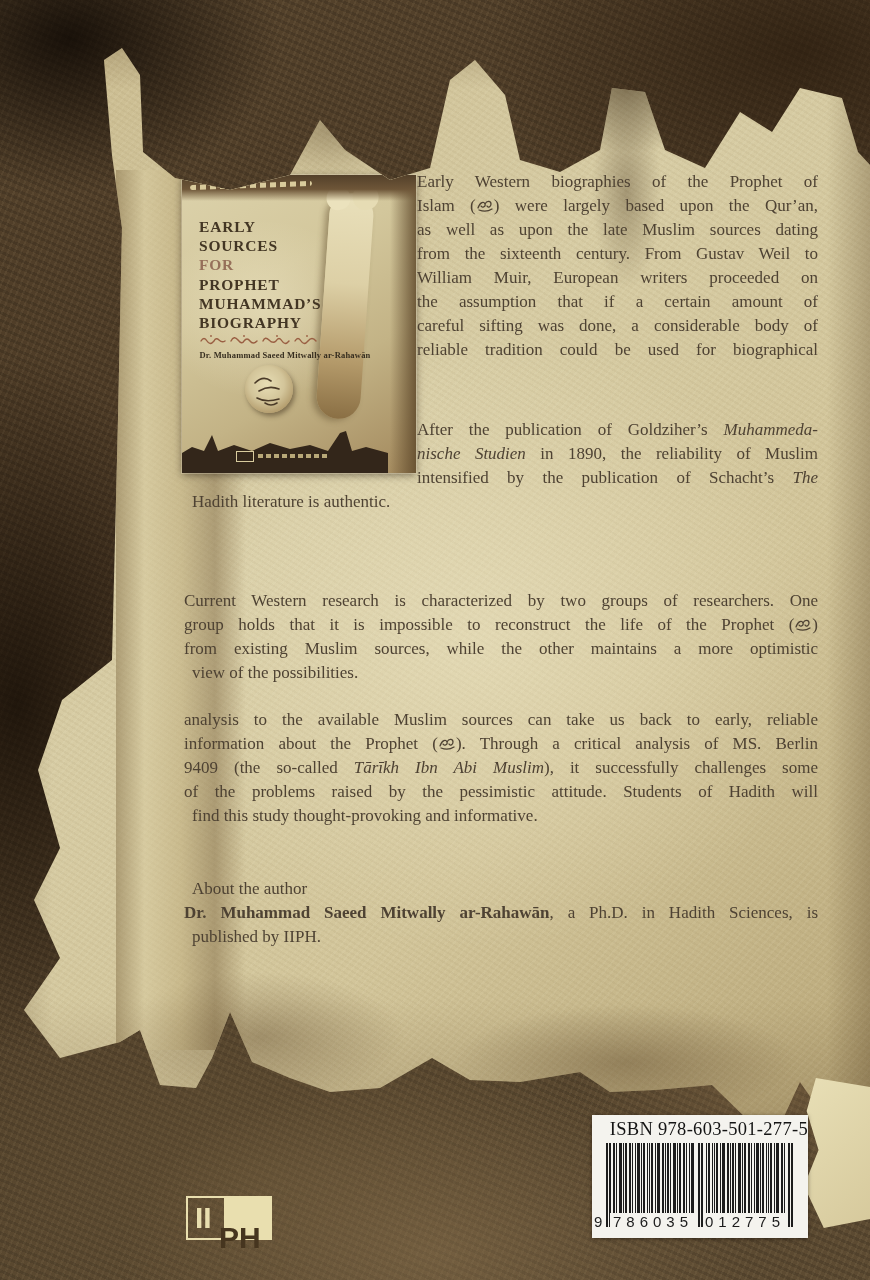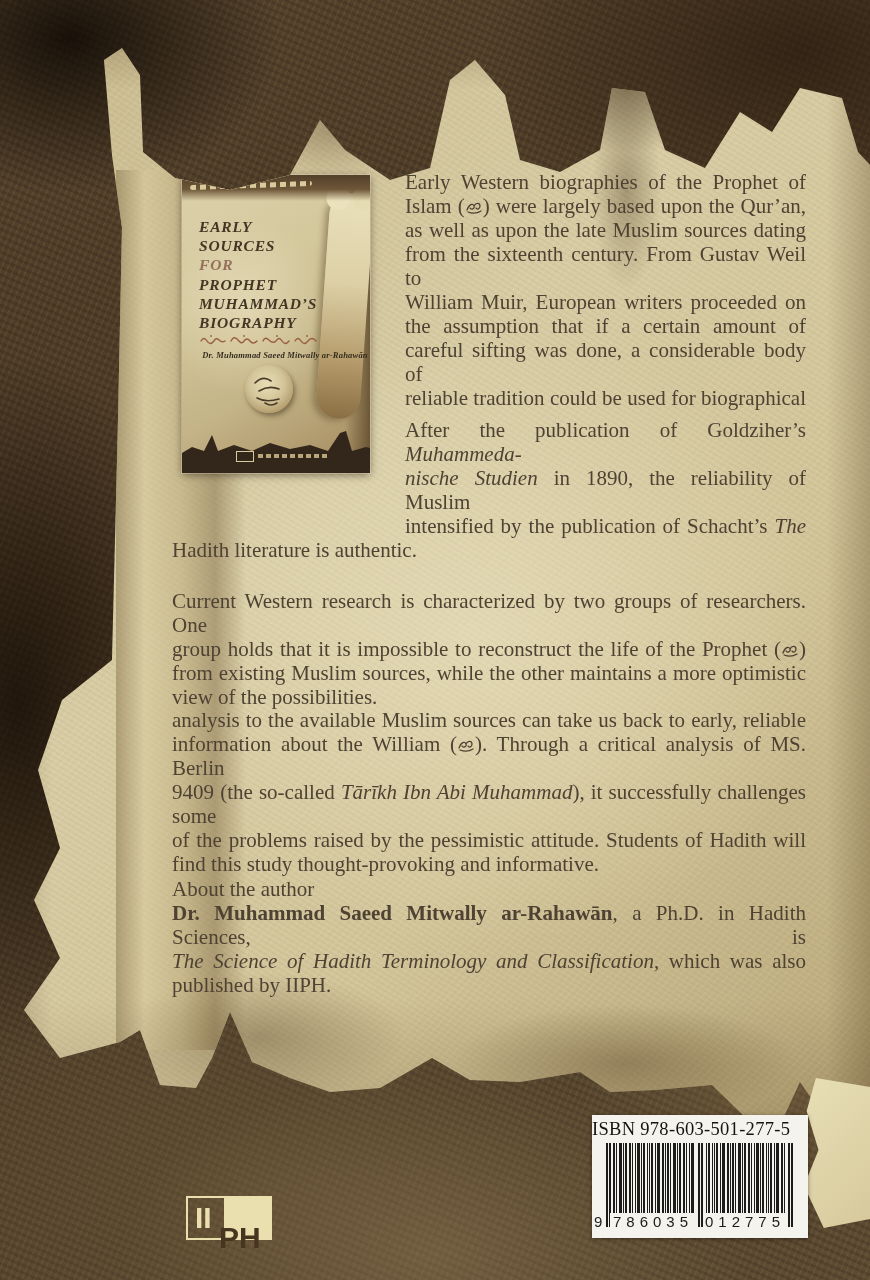--- a/index.html
+++ b/index.html
@@ -41,25 +41,25 @@
       12.87% 51.56%,13.56% 32.81%);}
   .roll-shade{position:absolute;left:116px;top:170px;width:130px;height:880px;z-index:2;
     background:linear-gradient(to right, rgba(140,120,80,.55) 0%, rgba(216,203,159,.5) 22%,
       rgba(187,168,119,.45) 50%, rgba(130,108,70,.5) 76%, rgba(130,108,70,0) 100%);}
   .edge-shade{position:absolute;inset:0;z-index:3;pointer-events:none;background:
     linear-gradient(to bottom, rgba(86,64,34,.42), rgba(0,0,0,0) 7%),
     linear-gradient(to top, rgba(86,64,34,.45), rgba(0,0,0,0) 22%),
     linear-gradient(to right, rgba(86,64,34,.28), rgba(0,0,0,0) 6%),
     linear-gradient(to left, rgba(86,64,34,.30), rgba(0,0,0,0) 5%);}
   
-  .cover{position:absolute;left:182px;top:175px;width:188px;height:298px;z-index:4;
+  .cover{position:absolute;left:182px;top:175px;width:234px;height:298px;z-index:4;
     background:
       radial-gradient(ellipse 60% 40% at 35% 45%, rgba(250,244,216,.4), rgba(0,0,0,0) 75%),
       linear-gradient(150deg,#dcd2ab 0%,#d3c79c 35%,#c3b386 65%,#a2885c 100%);
-    outline:1px solid rgba(240,230,200,.35); box-shadow:0 2px 8px rgba(30,20,10,.5);overflow:hidden;font-style:italic;}
+    outline:1px solid rgba(240,230,200,.35); box-shadow:0 2px 8px rgba(30,20,10,.5);overflow:hidden;}
   .cov-right{position:absolute;right:0;top:0;width:26px;height:100%;
     background:linear-gradient(to right, rgba(107,83,52,0), rgba(96,74,44,.85));}
   .cov-bone{position:absolute;left:141px;top:18px;width:44px;height:226px;border-radius:22px;
     transform:rotate(4deg);
     background:linear-gradient(to bottom,#e9e0bb 0%,#ddd0a6 40%,#b49a6a 75%,#8a6f44 100%);
     box-shadow:-4px 2px 6px rgba(90,70,40,.45);}
   .cov-bone::before{content:"";position:absolute;left:-4px;top:-6px;width:24px;height:24px;
     border-radius:50%;background:#ebe2bd;}
   .cov-bone::after{content:"";position:absolute;right:-4px;top:-10px;width:26px;height:26px;
     border-radius:50%;background:#e6dcb4;}
@@ -79,36 +79,36 @@
     box-shadow:2px 3px 5px rgba(60,44,24,.5);}
   .cov-band{position:absolute;left:0;top:252px;width:206px;height:46px;background:#33261a;
     clip-path:polygon(0 26px,10px 20px,22px 24px,30px 8px,36px 24px,52px 18px,70px 24px,
       88px 16px,108px 22px,128px 18px,146px 24px,158px 6px,164px 4px,170px 24px,184px 20px,
       206px 26px,206px 46px,0 46px);}
   .cov-band-logo{position:absolute;left:54px;top:24px;width:16px;height:9px;
     border:1px solid #d8cb9e;}
   .cov-band-text{position:absolute;left:76px;top:27px;width:72px;height:4px;
     background:repeating-linear-gradient(to right,#b8a878 0 5px,rgba(0,0,0,0) 5px 8px);}
   
-  .para{position:absolute;left:172px;width:634px;z-index:5;
-    font-size:21px;line-height:24px;color:#4e4233;}
+  .para{position:absolute;left:184px;width:634px;z-index:5;
+    font-size:17px;line-height:24px;color:#4e4233;}
   .ln{text-align:justify;text-align-last:justify;}
-  .ln.last{text-align-last:left;}
+  .ln.last{text-align-last:left;margin-left:8px;}
   .ln.ind{margin-left:233px;}
   .it{font-style:italic}
   .bd{font-weight:bold}
   .pbuh{display:inline-block;width:18px;height:13px;vertical-align:-1px;}
   .pbuh svg{display:block}
   
   .scrap{position:absolute;left:804px;top:1078px;width:66px;height:150px;z-index:5;
     background:linear-gradient(135deg,#e8dfb6,#d6c99c);
     clip-path:polygon(18% 0,100% 6%,100% 94%,30% 100%,0 72%,22% 48%,4% 22%);}
   .isbn-box{position:absolute;left:592px;top:1115px;width:216px;height:123px;z-index:6;
     background:#f4f3ee;box-shadow:0 1px 4px rgba(20,12,6,.5);}
-  .isbn-label{position:absolute;left:0;top:4px;width:100%;text-align:left;
+  .isbn-label{position:absolute;left:0;top:4px;width:100%;text-align:right;
     font-size:18.5px;letter-spacing:.3px;color:#141414;}
   .barcode{position:absolute;left:0;top:28px;width:100%;height:95px;}
   .bar{position:absolute;top:0;background:#1c1c1c;height:70px;}
   .bar.guard{height:84px;}
   .bc-digit{position:absolute;top:70px;font-family:"Liberation Sans","DejaVu Sans",sans-serif;
     font-size:15px;color:#1c1c1c;background:#f4f3ee;text-align:center;letter-spacing:5px;}
   
   .iiph{position:absolute;left:186px;top:1196px;width:86px;height:44px;z-index:6;}
   .iiph .box-l{position:absolute;left:0;top:0;width:40px;height:44px;
     border:2px solid #e9dfaf;box-sizing:border-box;}
@@ -185,31 +185,30 @@
         <div class="para" style="top: 589px;">
           <div class="ln"><span>Current Western research is characterized by two groups of researchers. One</span></div>
           <div class="ln"><span>group holds that it is impossible to reconstruct the life of the Prophet (</span><span class="pbuh"><svg width="18" height="13" viewBox="0 0 18 13">
                 <path d="M2 9 C4 3,8 2,9 5 C10 8,6 9,5 7 M9 5 C11 1,15 2,15 5 C15 8,12 9,11 7 M3 11 C7 12.6,12 12.6,16 10" fill="none" stroke="#4e4233" stroke-width="1.3" stroke-linecap="round"></path>
               </svg></span><span>)</span></div>
           <div class="ln"><span>from existing Muslim sources, while the other maintains a more optimistic</span></div>
           <div class="ln last"><span>view of the possibilities.</span></div>
         </div>
         <div class="para" style="top: 708px;">
           <div class="ln"><span>analysis to the available Muslim sources can take us back to early, reliable</span></div>
-          <div class="ln"><span>information about the William (</span><span class="pbuh"><svg width="18" height="13" viewBox="0 0 18 13">
+          <div class="ln"><span>information about the Prophet (</span><span class="pbuh"><svg width="18" height="13" viewBox="0 0 18 13">
                 <path d="M2 9 C4 3,8 2,9 5 C10 8,6 9,5 7 M9 5 C11 1,15 2,15 5 C15 8,12 9,11 7 M3 11 C7 12.6,12 12.6,16 10" fill="none" stroke="#4e4233" stroke-width="1.3" stroke-linecap="round"></path>
               </svg></span><span>). Through a critical analysis of MS. Berlin</span></div>
-          <div class="ln"><span>9409 (the so-called </span><span class="it">Tārīkh Ibn Abi Muhammad</span><span>), it successfully challenges some</span></div>
+          <div class="ln"><span>9409 (the so-called </span><span class="it">Tārīkh Ibn Abi Muslim</span><span>), it successfully challenges some</span></div>
           <div class="ln"><span>of the problems raised by the pessimistic attitude. Students of Hadith will</span></div>
           <div class="ln last"><span>find this study thought-provoking and informative.</span></div>
         </div>
         <div class="para" style="top: 877px;">
           <div class="ln last"><span>About the author</span></div>
           <div class="ln"><span class="bd">Dr. Muhammad Saeed Mitwally ar-Rahawān</span><span>, a Ph.D. in Hadith Sciences, is</span></div>
-          <div class="ln"><span class="it">The Science of Hadith Terminology and Classification</span><span>, which was also</span></div>
           <div class="ln last"><span>published by IIPH.</span></div>
         </div>
       </div>
   </div>
 
   <div class="scrap"></div>
 
   <div class="isbn-box">
     <div class="isbn-label">ISBN 978-603-501-277-5</div>
     <div class="barcode" id="barcode">

